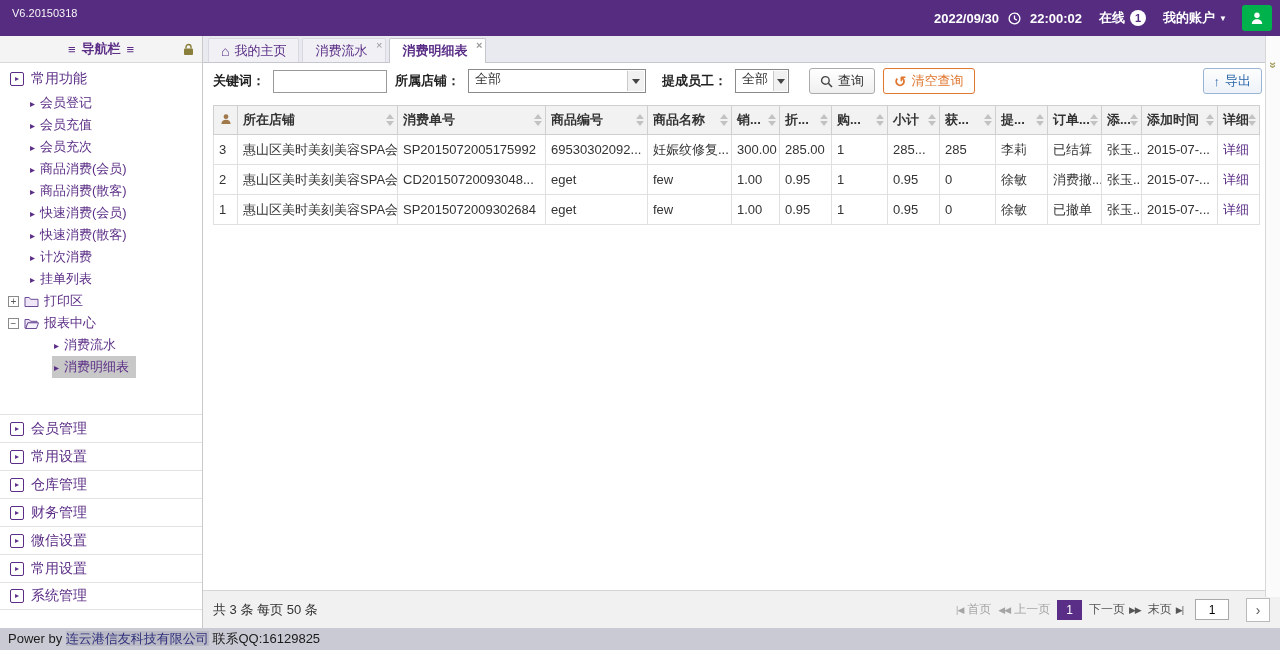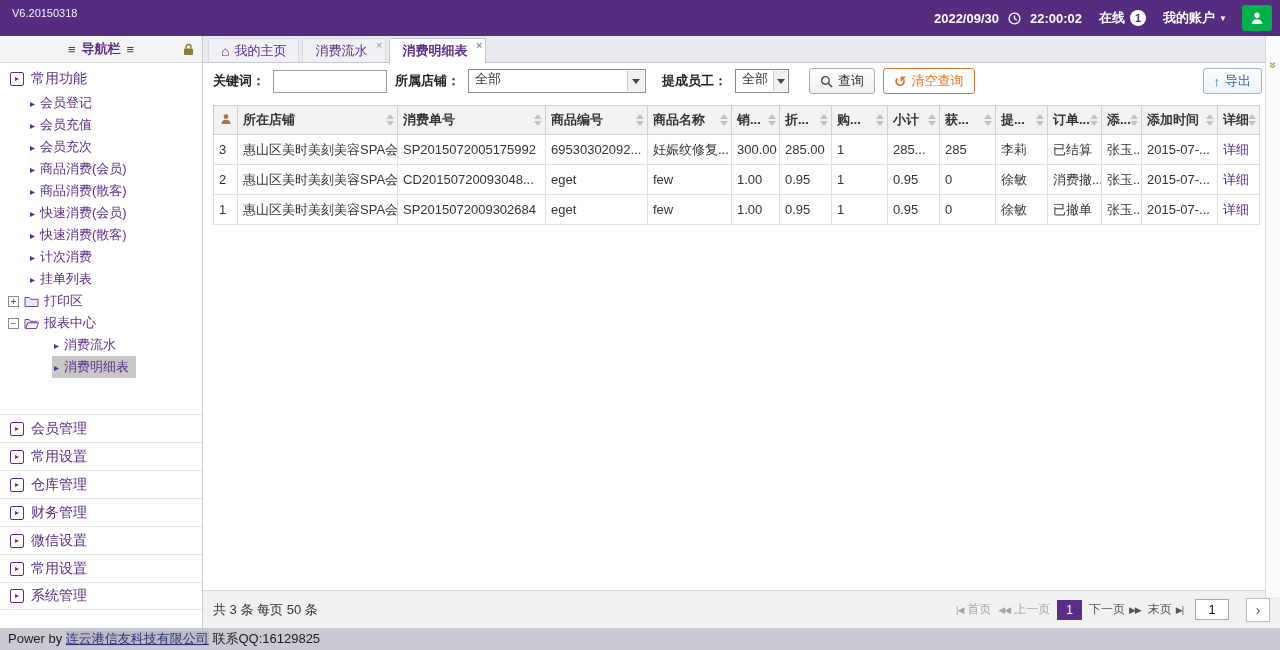--- a/index.html
+++ b/index.html
@@ -99,21 +99,21 @@
     justify-content:center;color:#555;font-size:14px;margin-left:10px;cursor:pointer}
 
   .vstrip{position:absolute;right:0;top:0;bottom:31px;width:15px;border-left:1px solid #d8d8d8;background:#fbfbfb}
   .collapse-ic{position:absolute;top:22px;left:0;width:14px;text-align:center;color:#a8a265;font-weight:bold;
     transform:rotate(90deg);font-size:12px;cursor:pointer}
 
   
   .footer{height:22px;background:#c9cad4;display:flex;align-items:center;justify-content:space-between;
     padding:0 8px;font-size:13px;color:#1a1a1a}
   .f-right{white-space:nowrap}
-  .company{color:#30307c;text-decoration:underline;background:#b9bac6;cursor:pointer}
+  .company{color:#30307c;background:#b9bac6;cursor:pointer}
 </style>
 </head>
 <body>
 
 <div class="topbar">
   <span class="version">V6.20150318</span>
   <div class="top-right">
     <span>2022/09/30</span>
     <span class="clock-ic">
       <svg width="13" height="13" viewBox="0 0 13 13">

